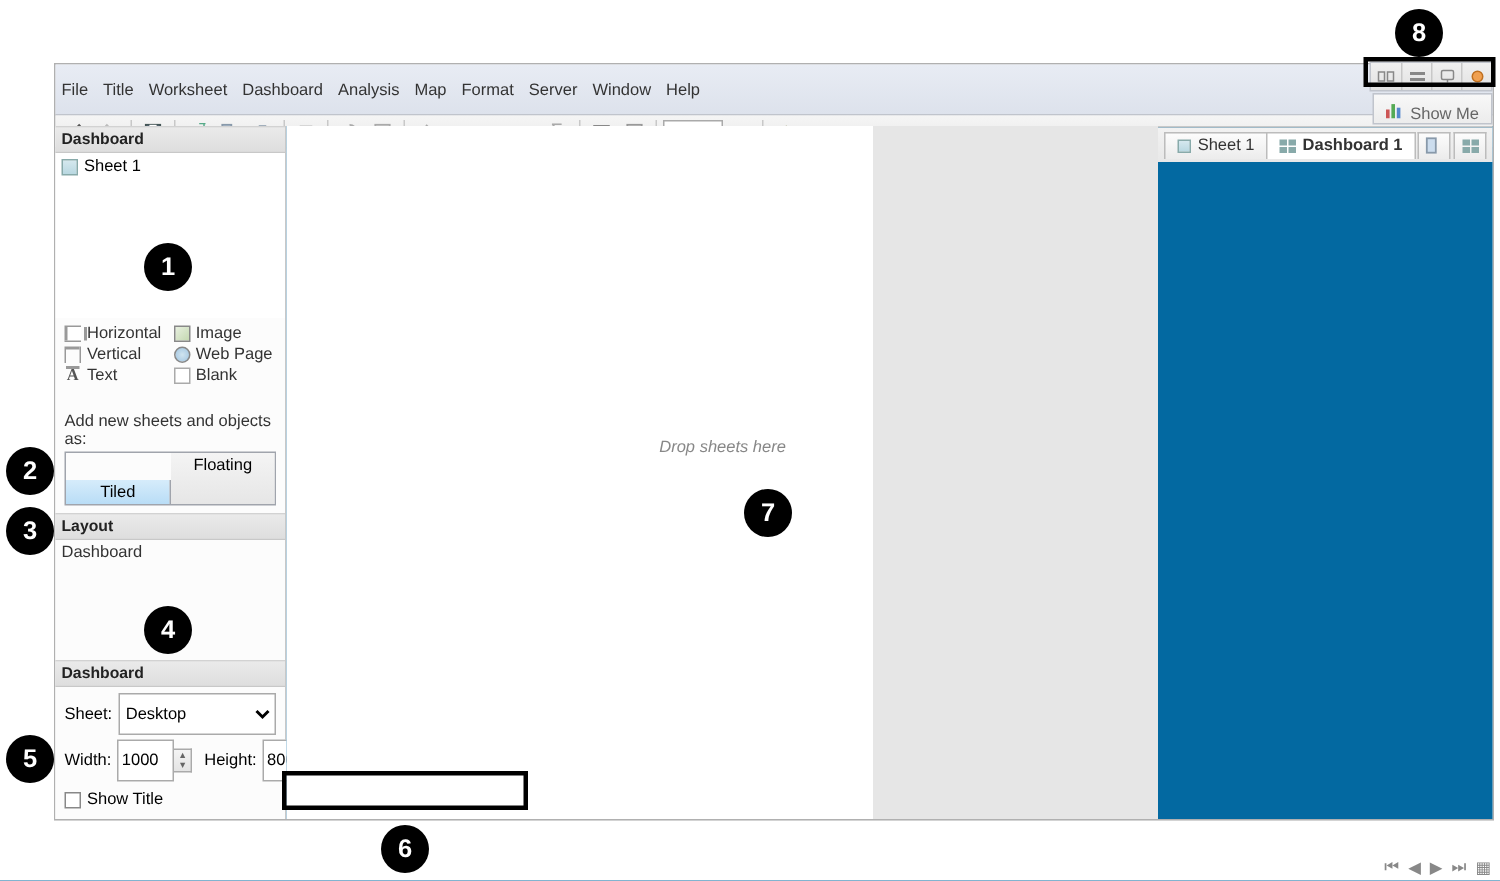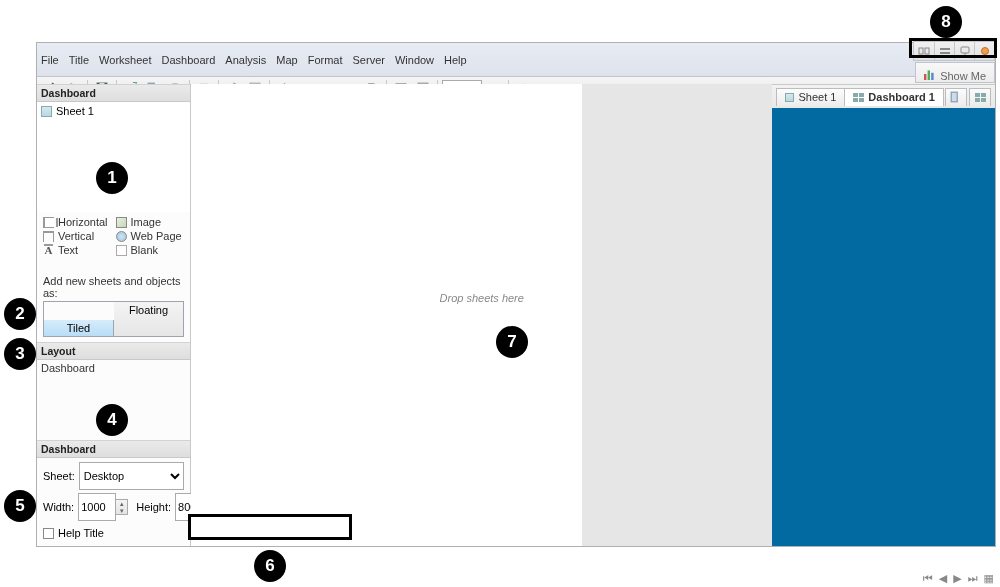--- a/index.html
+++ b/index.html
@@ -305,21 +305,21 @@
             </div>
           <span style="flex:1"></span>
           <span>Height:</span>
           <div class="spinner">
               <input value="800" style="">
               <div class="arrows">▴<br>▾</div>
             </div>
         </div>
         <div class="row" style="margin-top:6px">
           <span class="chk"></span>
-          <span>Help Title</span>
+          <span>Show Title</span>
         </div>
       </div>
     </div>
 
     <div class="canvas-wrap">
       <div class="canvas">
         <div class="gray-r"></div>
         <div class="droptext">Drop sheets here</div>
       </div>
       <div class="tabsbar">

